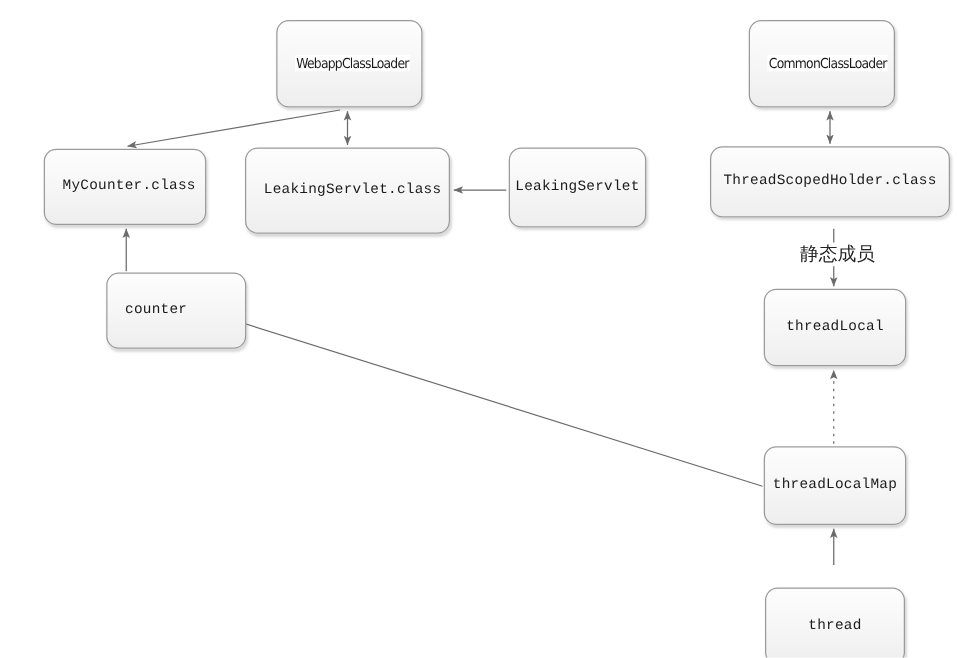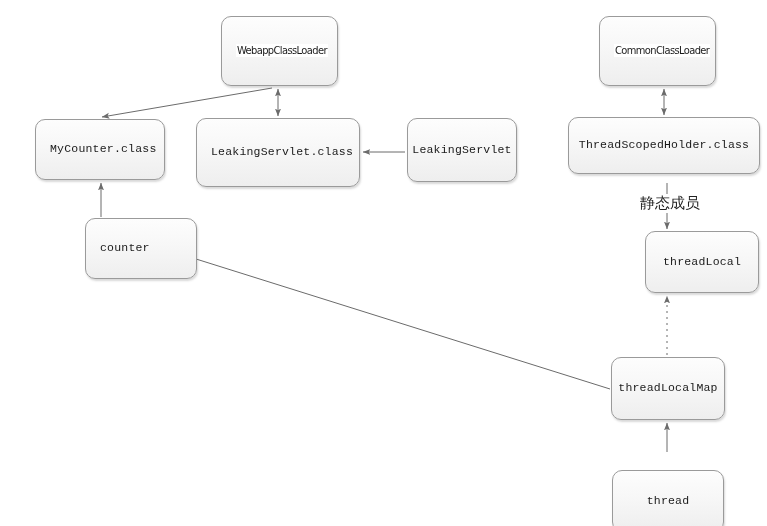--- a/index.html
+++ b/index.html
@@ -146,21 +146,21 @@
   </div>
 
   <div class="node center" style="left:568px; top:117px; width:192px; height:57px;">
     <span class="label">ThreadScopedHolder.class</span>
   </div>
 
   <div class="node leftalign" style="left:45px; top:218px; width:112px; height:61px;margin-left:40px;">
     <span class="label">counter</span>
   </div>
 
-  <div class="node center" style="left:611px; top:231px; width:114px; height:62px;margin-left:34px;">
+  <div class="node center" style="left:611px; top:231px; width:114px; height:62px;">
     <span class="label">threadLocal</span>
   </div>
 
   <div class="node center" style="left:611px; top:357px; width:114px; height:63px;justify-content:center;">
     <span class="label">threadLocalMap</span>
   </div>
 
   <div class="node center" style="left:612px; top:470px; width:112px; height:62px;">
     <span class="label">thread</span>
   </div>

